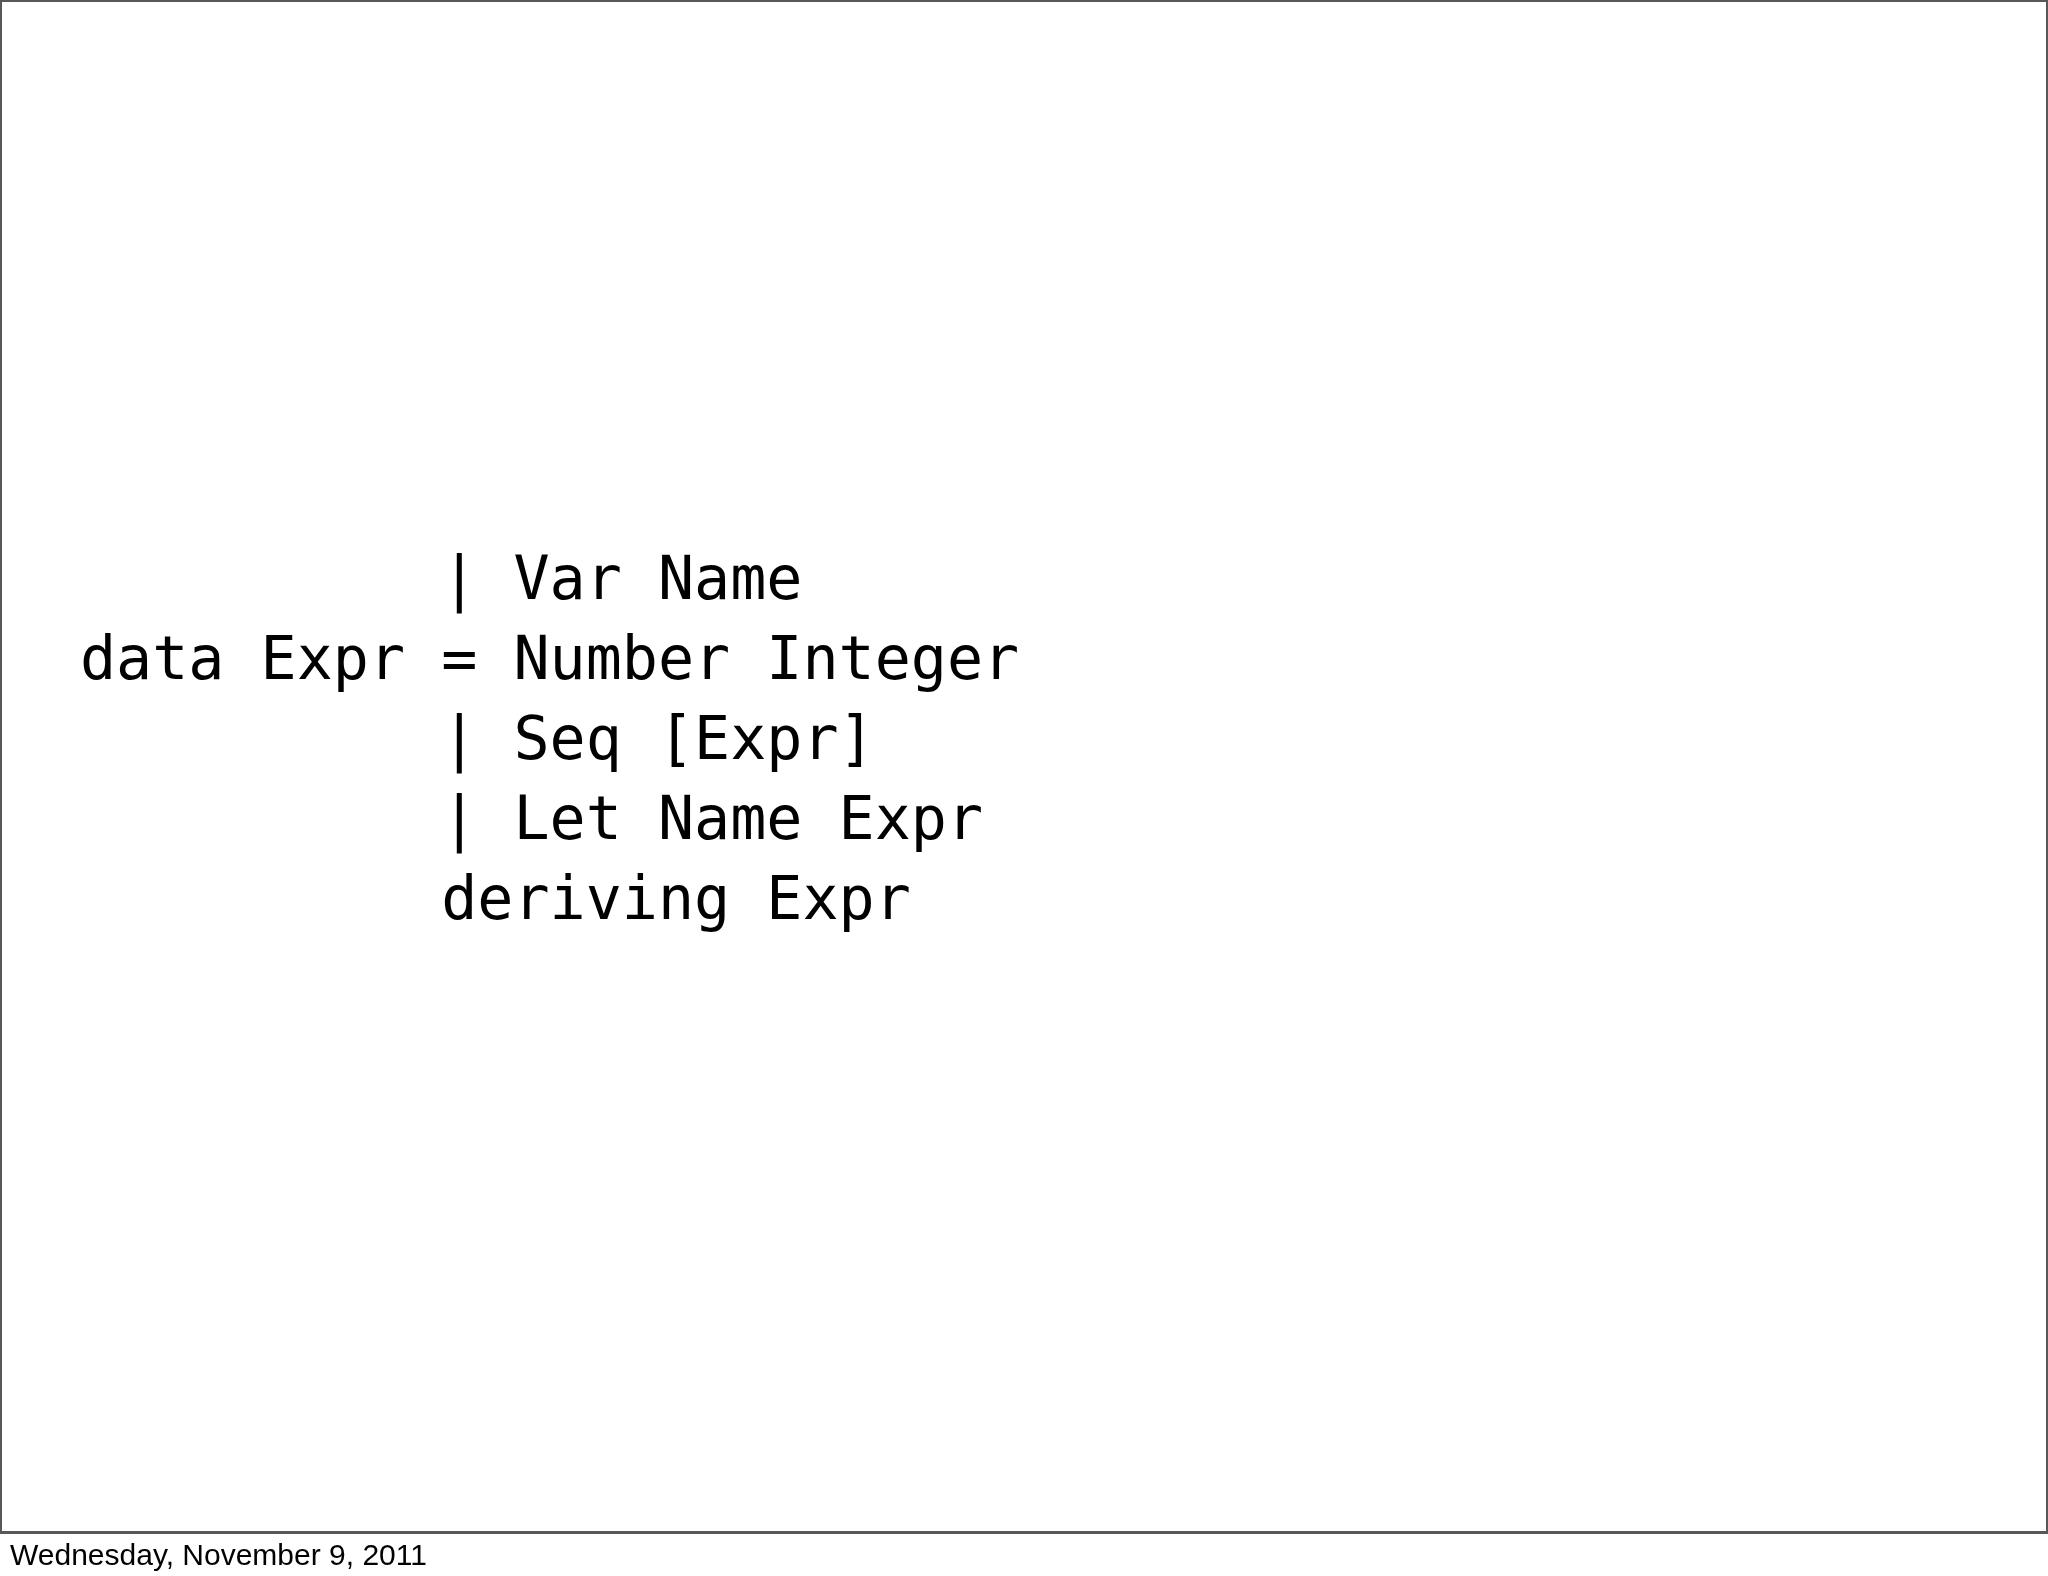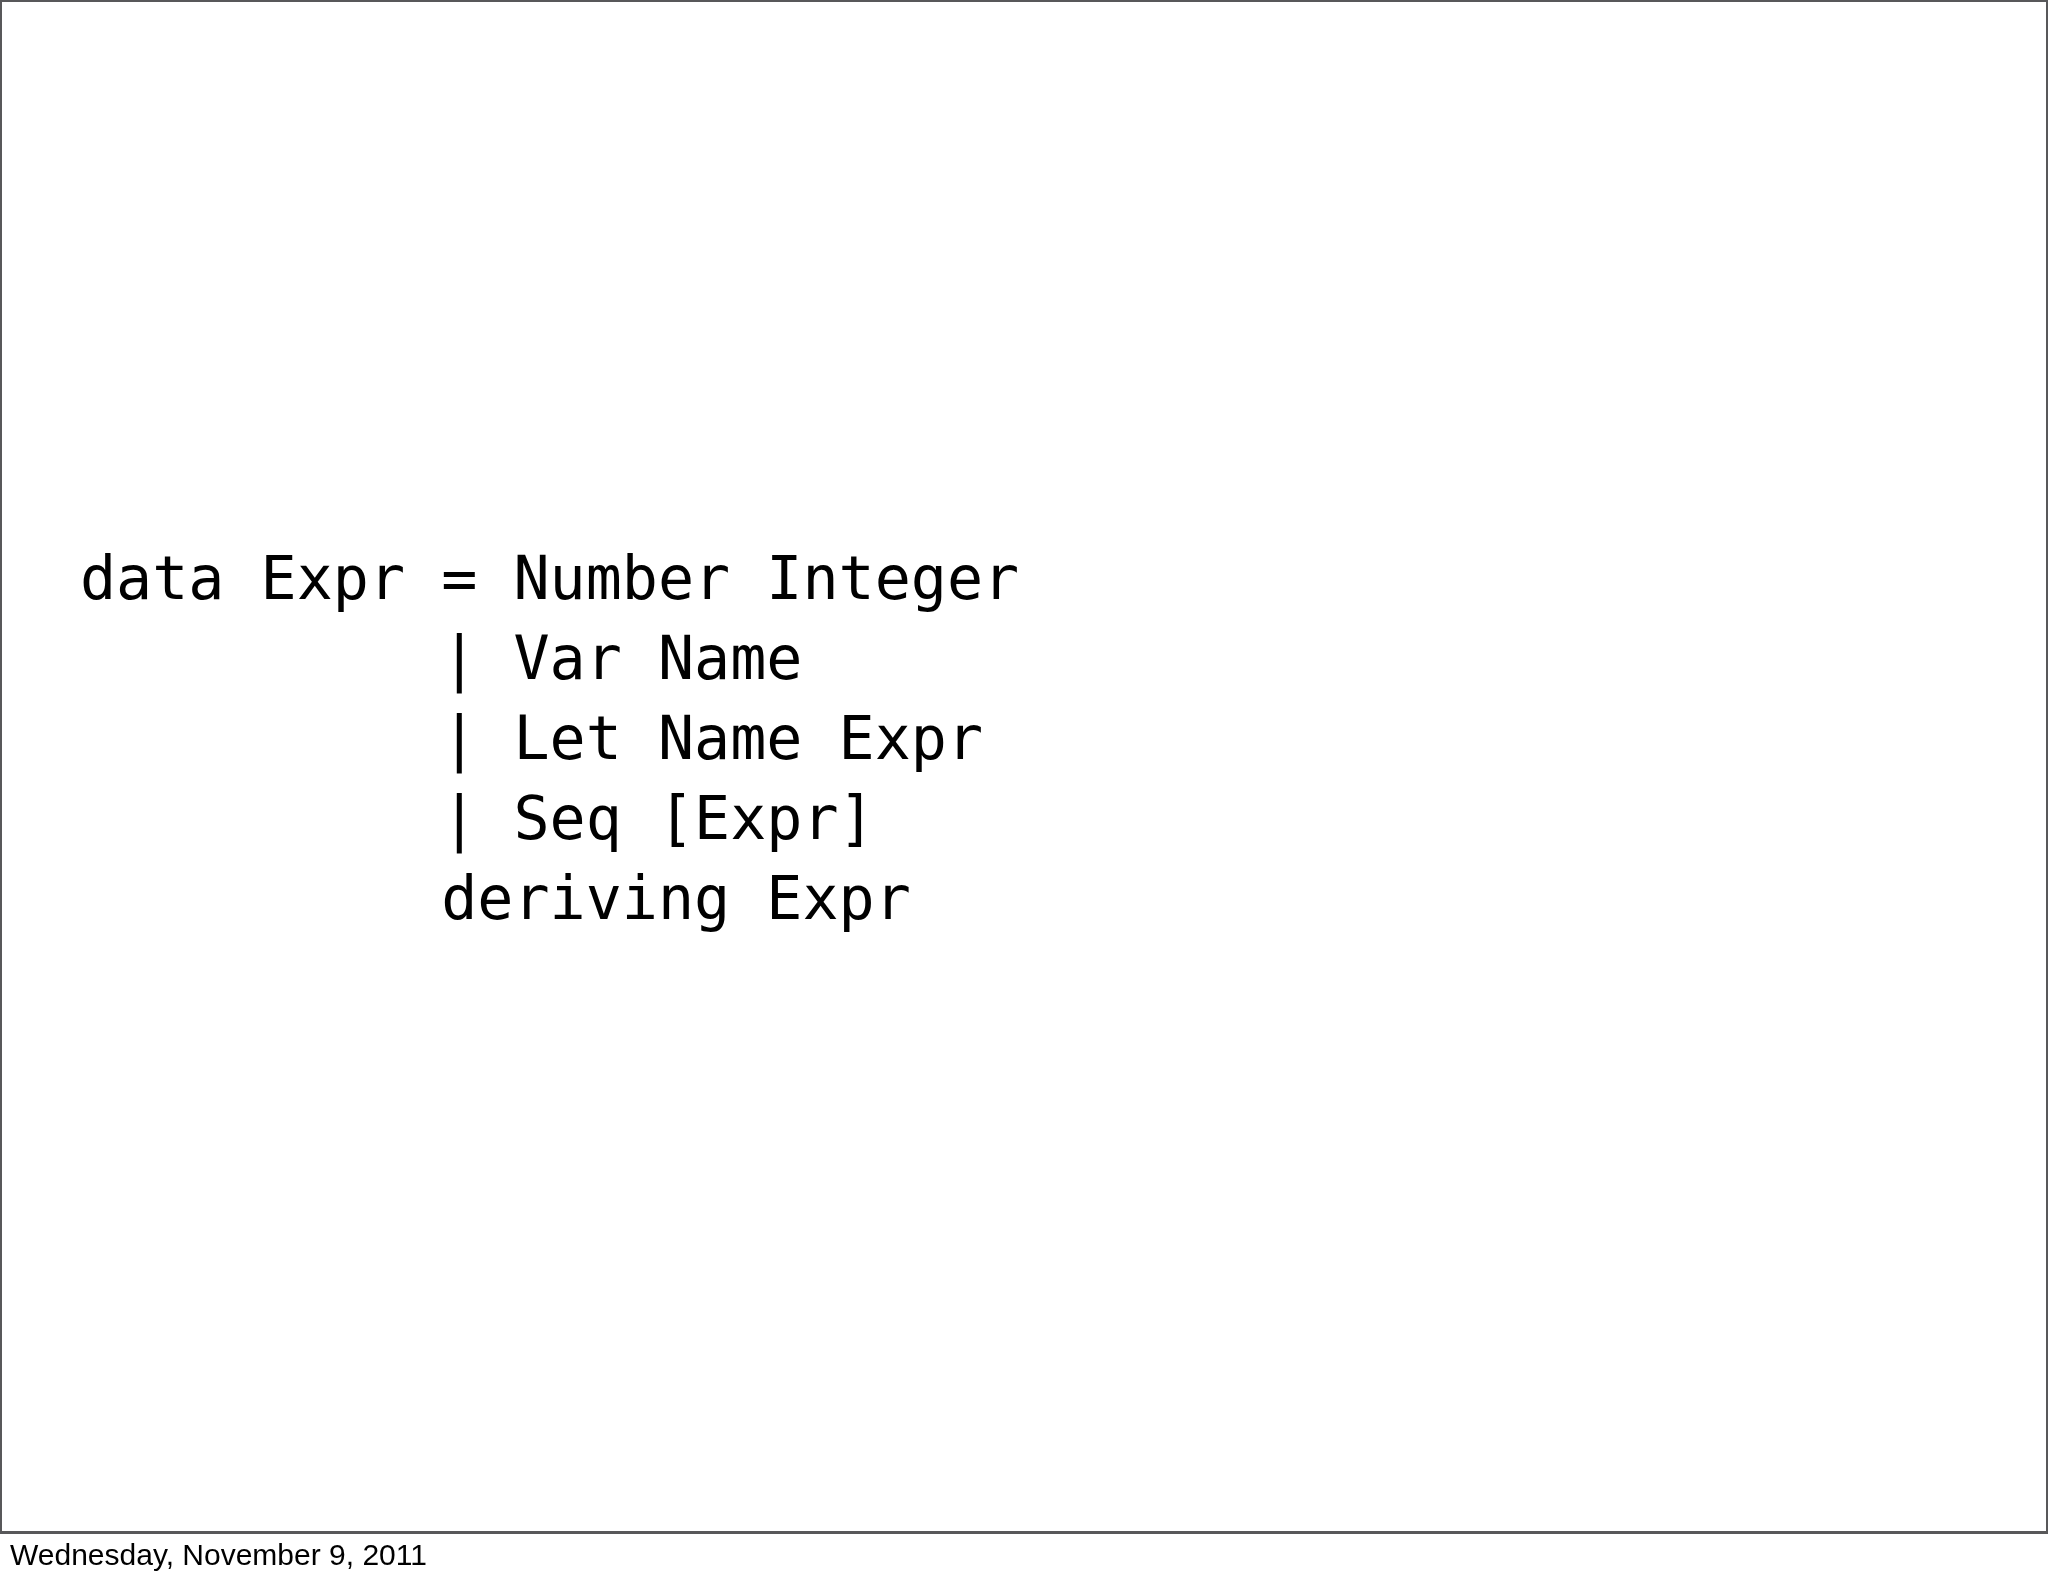--- a/index.html
+++ b/index.html
@@ -56,24 +56,24 @@
     color: #000000;
   }
 </style>
 </head>
 <body>
 
 <div class="page">
 
   <div class="slide">
     <div class="code-block">
+      <div class="code-line">          | Var Name</div>
       <div class="code-line">data Expr = Number Integer</div>
-      <div class="code-line">          | Var Name</div>
+      <div class="code-line">          | Seq [Expr]</div>
       <div class="code-line">          | Let Name Expr</div>
-      <div class="code-line">          | Seq [Expr]</div>
       <div class="code-line">          deriving Expr</div>
     </div>
   </div>
 
   <div class="date-footer">
     <span>Wednesday, November 9, 2011</span>
   </div>
 
 </div>
 

